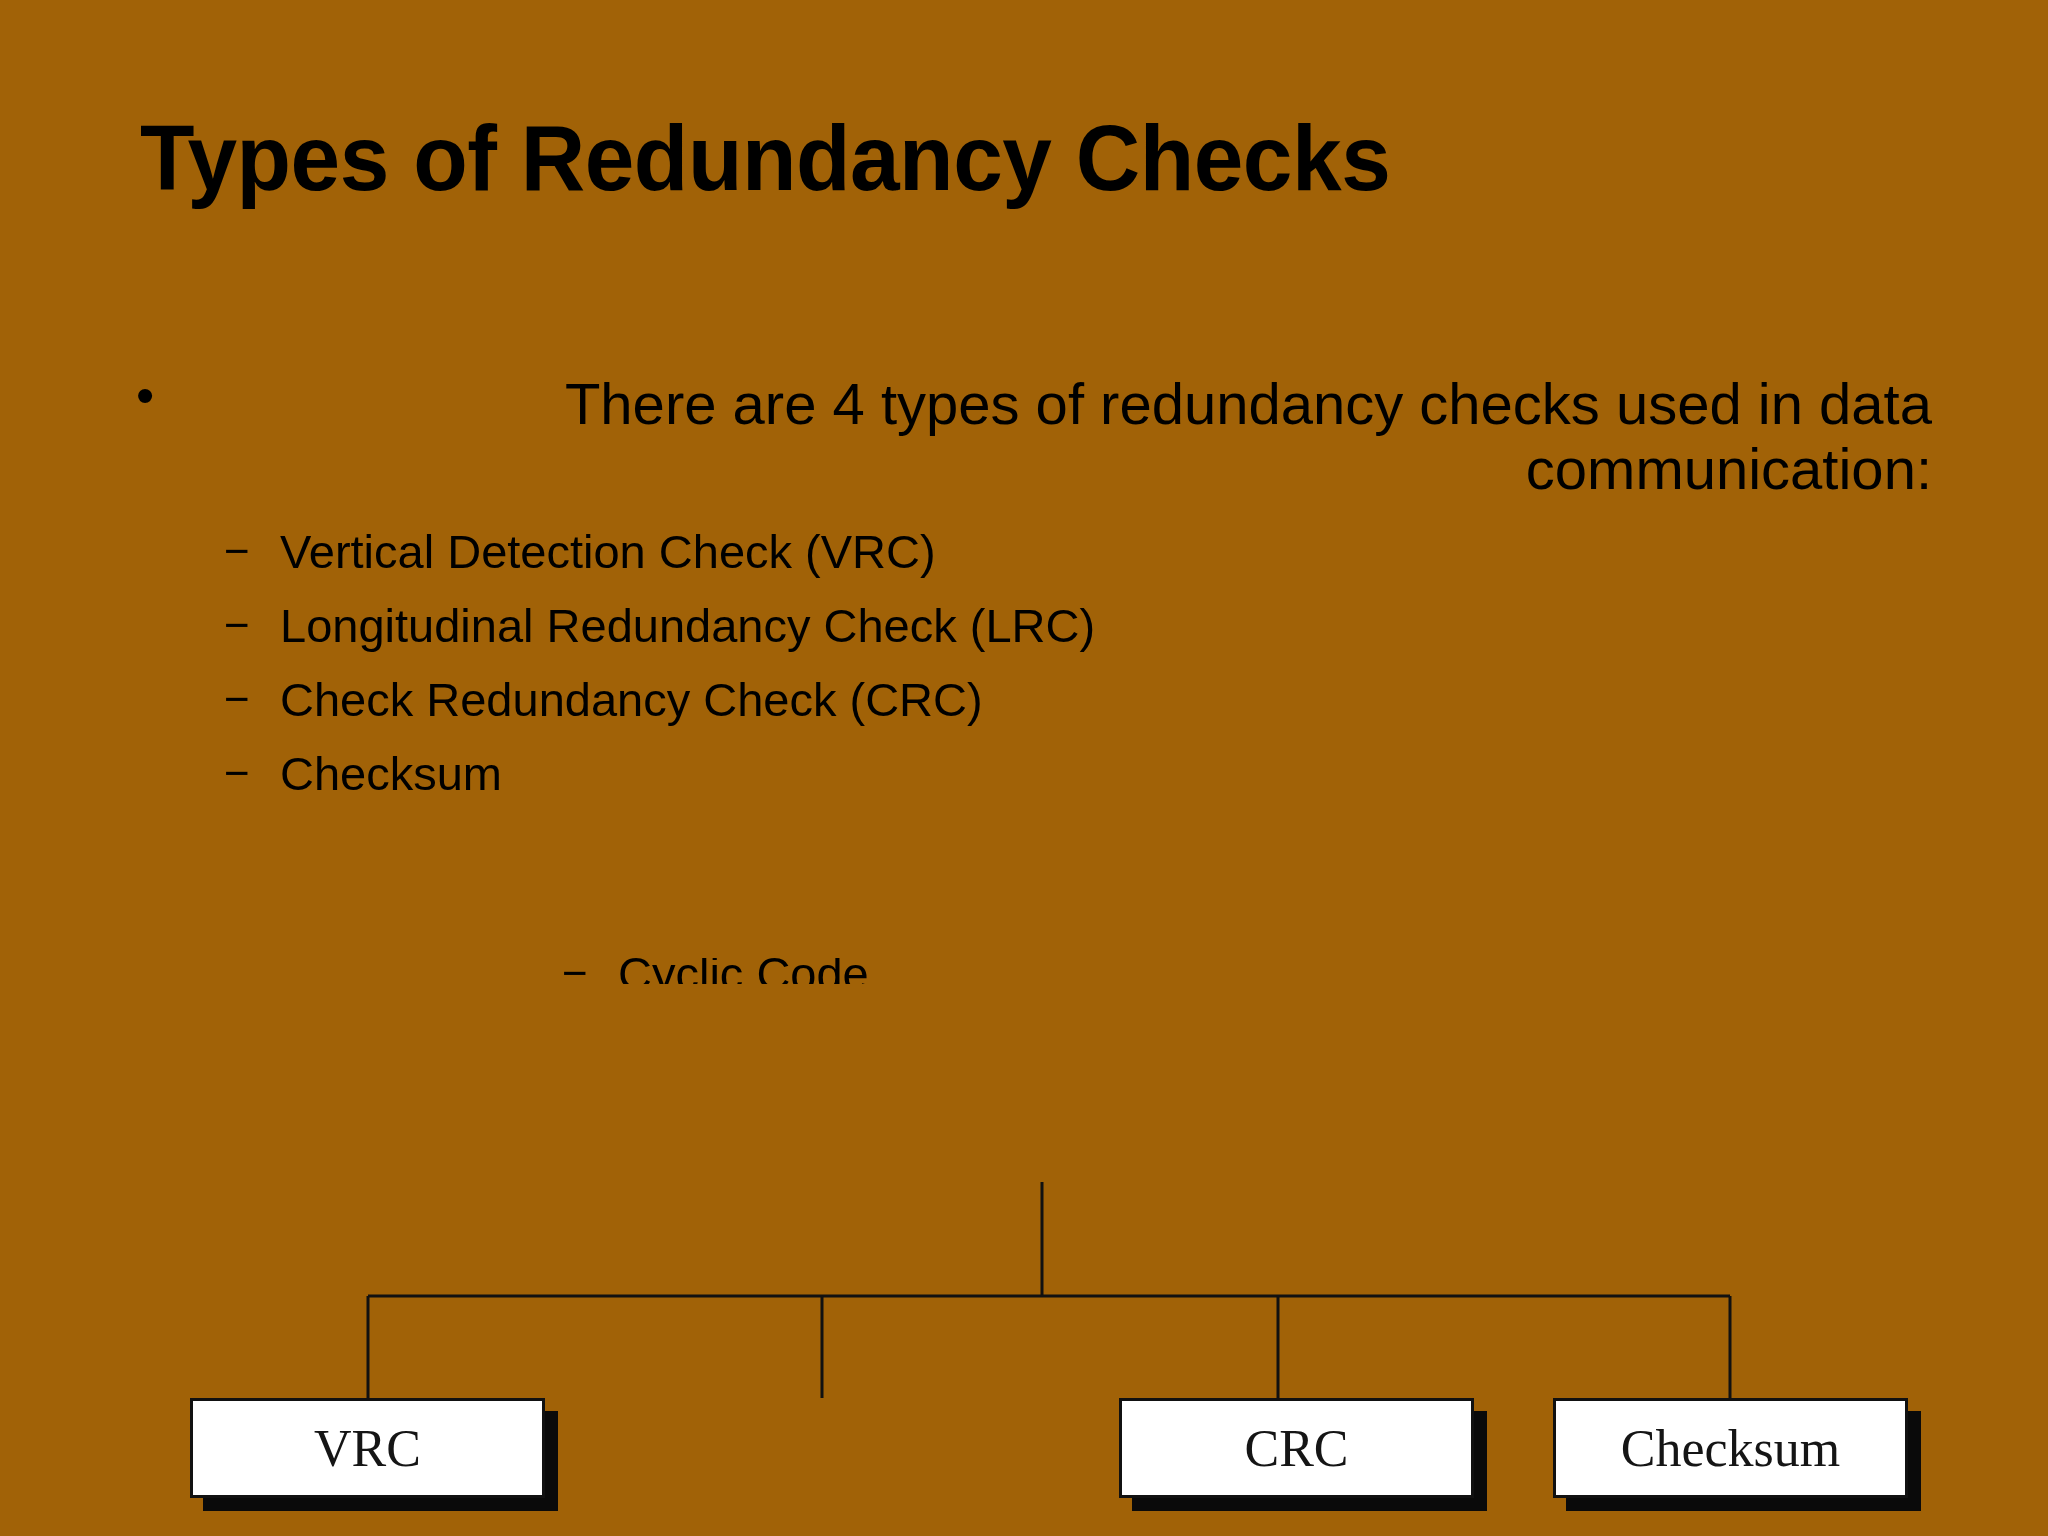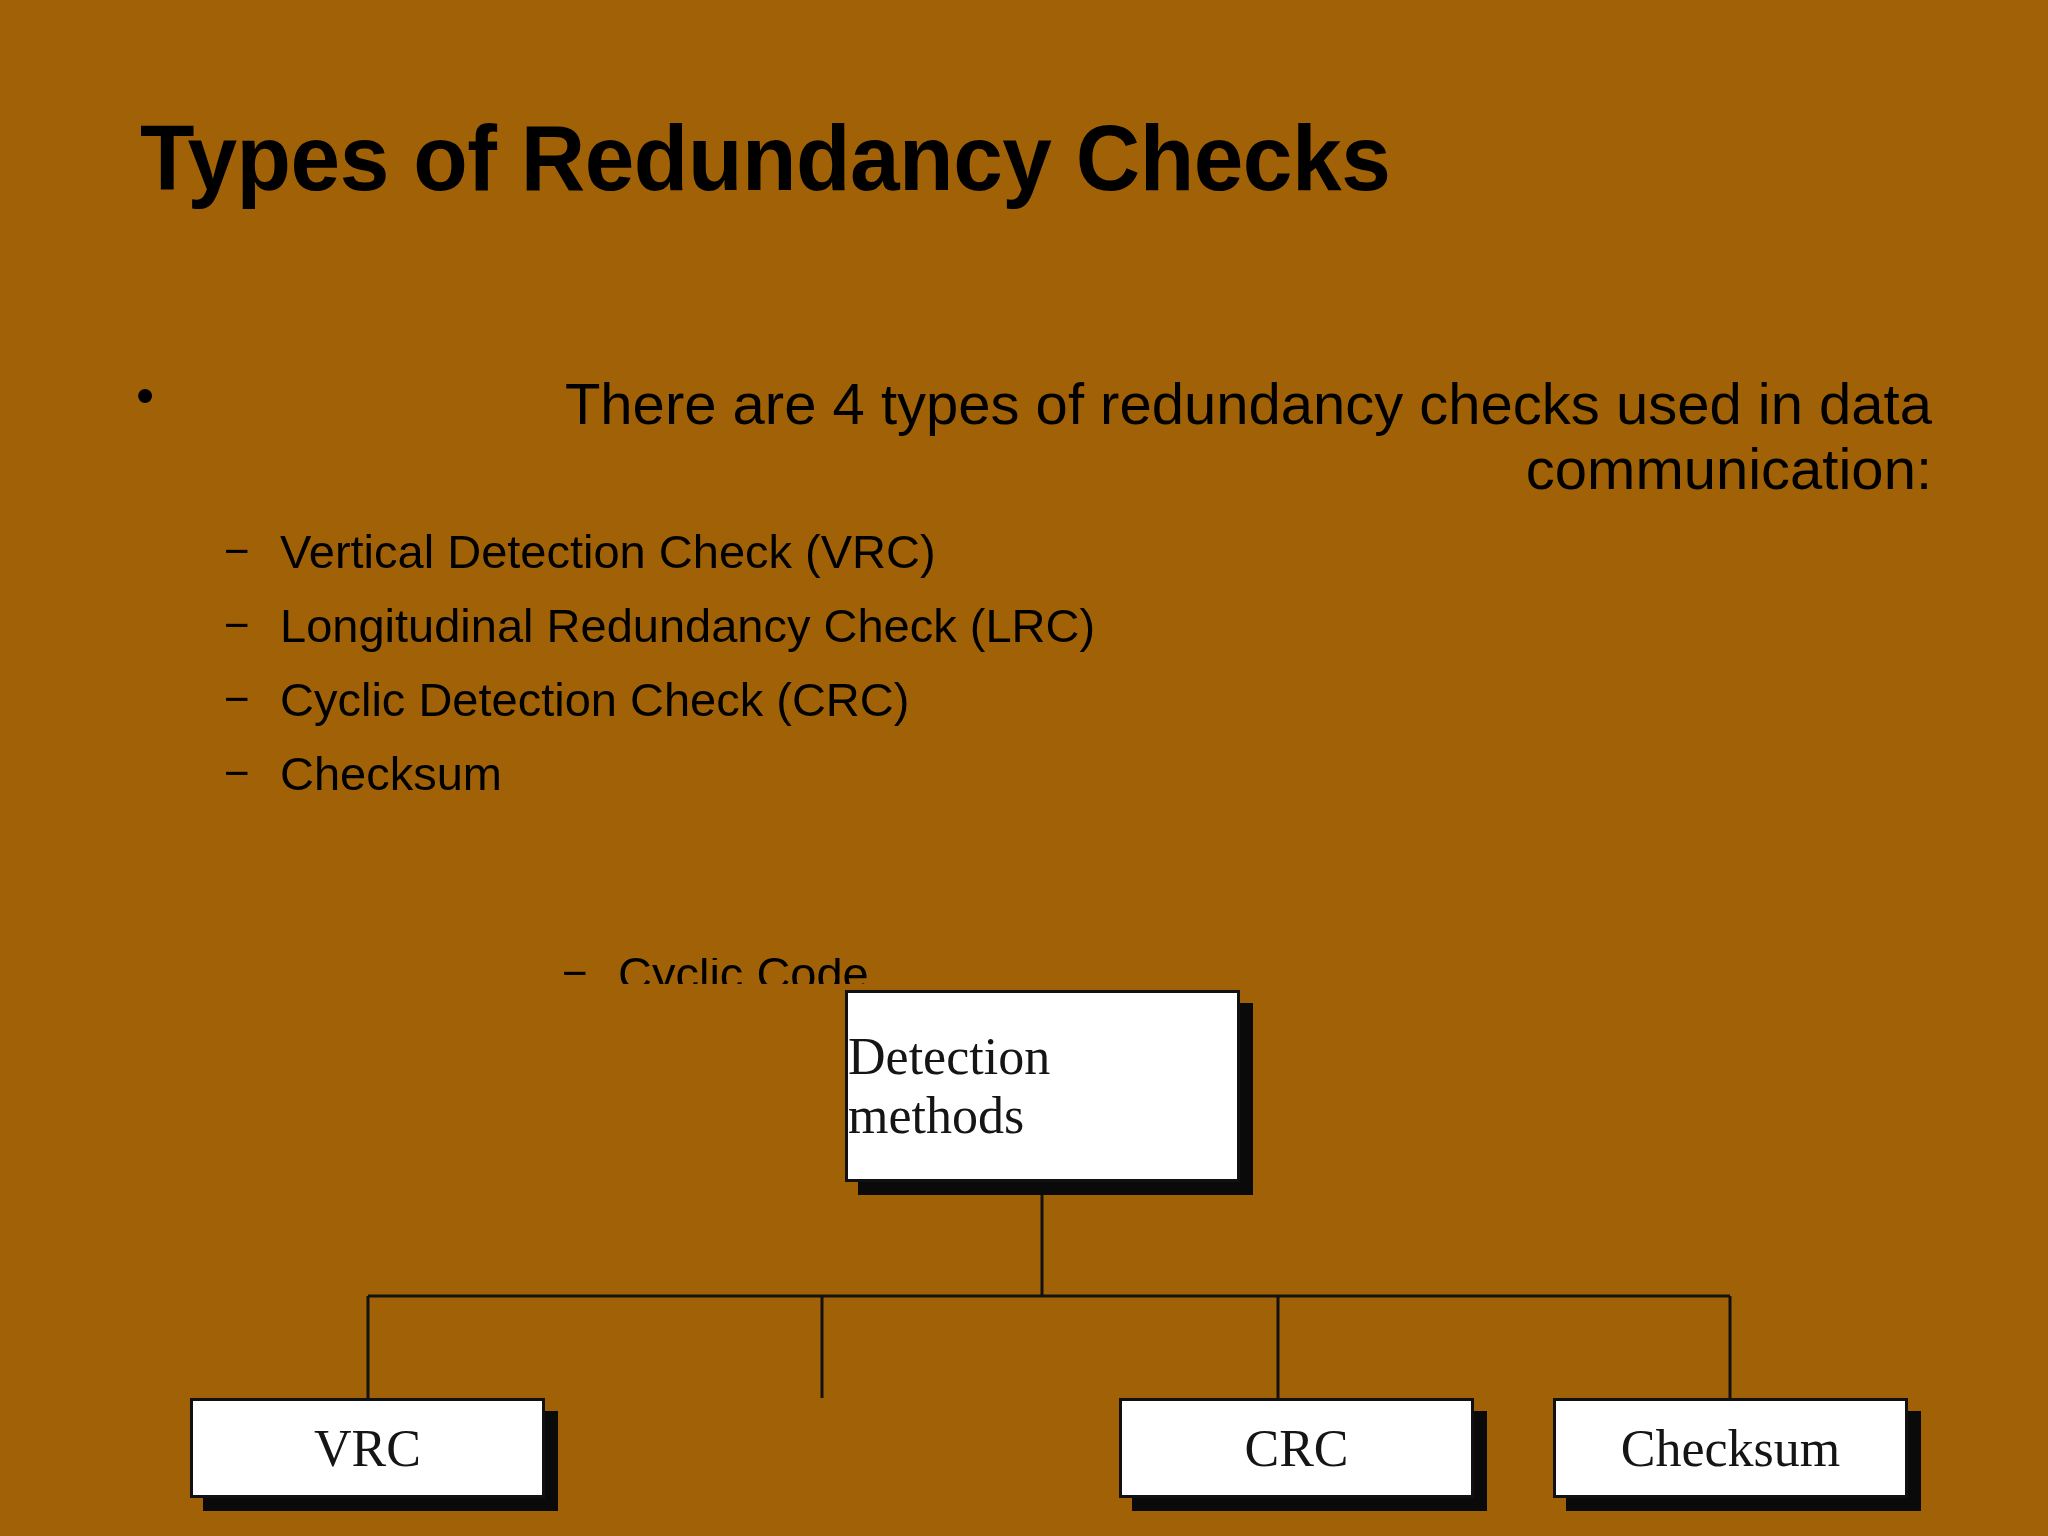--- a/index.html
+++ b/index.html
@@ -174,21 +174,21 @@
         <span>Vertical Detection Check (VRC)</span>
       </div>
 
       <div class="sub-row">
         <span class="sub-marker">−</span>
         <span>Longitudinal Redundancy Check (LRC)</span>
       </div>
 
       <div class="sub-row">
         <span class="sub-marker">−</span>
-        <span>Cyclic Detection Check (CRC)</span>
+        <span>Check Redundancy Check (CRC)</span>
       </div>
 
       <div class="sub-row">
         <span class="sub-marker">−</span>
         <span>Checksum</span>
       </div>
 
     </div>
   </div>
 
@@ -205,23 +205,20 @@
       <line x1="1042" y1="216" x2="1042" y2="330" stroke="#111111" stroke-width="3"></line>
 
       <line x1="368" y1="330" x2="1730" y2="330" stroke="#111111" stroke-width="3"></line>
 
       <line x1="368" y1="330" x2="368" y2="432" stroke="#111111" stroke-width="3"></line>
       <line x1="822" y1="330" x2="822" y2="432" stroke="#111111" stroke-width="3"></line>
       <line x1="1278" y1="330" x2="1278" y2="432" stroke="#111111" stroke-width="3"></line>
       <line x1="1730" y1="330" x2="1730" y2="432" stroke="#111111" stroke-width="3"></line>
     </svg>
 
-    <div class="node-box node-root">
-      <span>Detection methods</span>
-    </div>
   </div>
 
   <div class="node-box node-leaf leaf-0">
     <span>VRC</span>
   </div>
   <div class="node-box node-leaf leaf-2">
     <span>CRC</span>
   </div>
   <div class="node-box node-leaf leaf-3">
     <span>Checksum</span>

